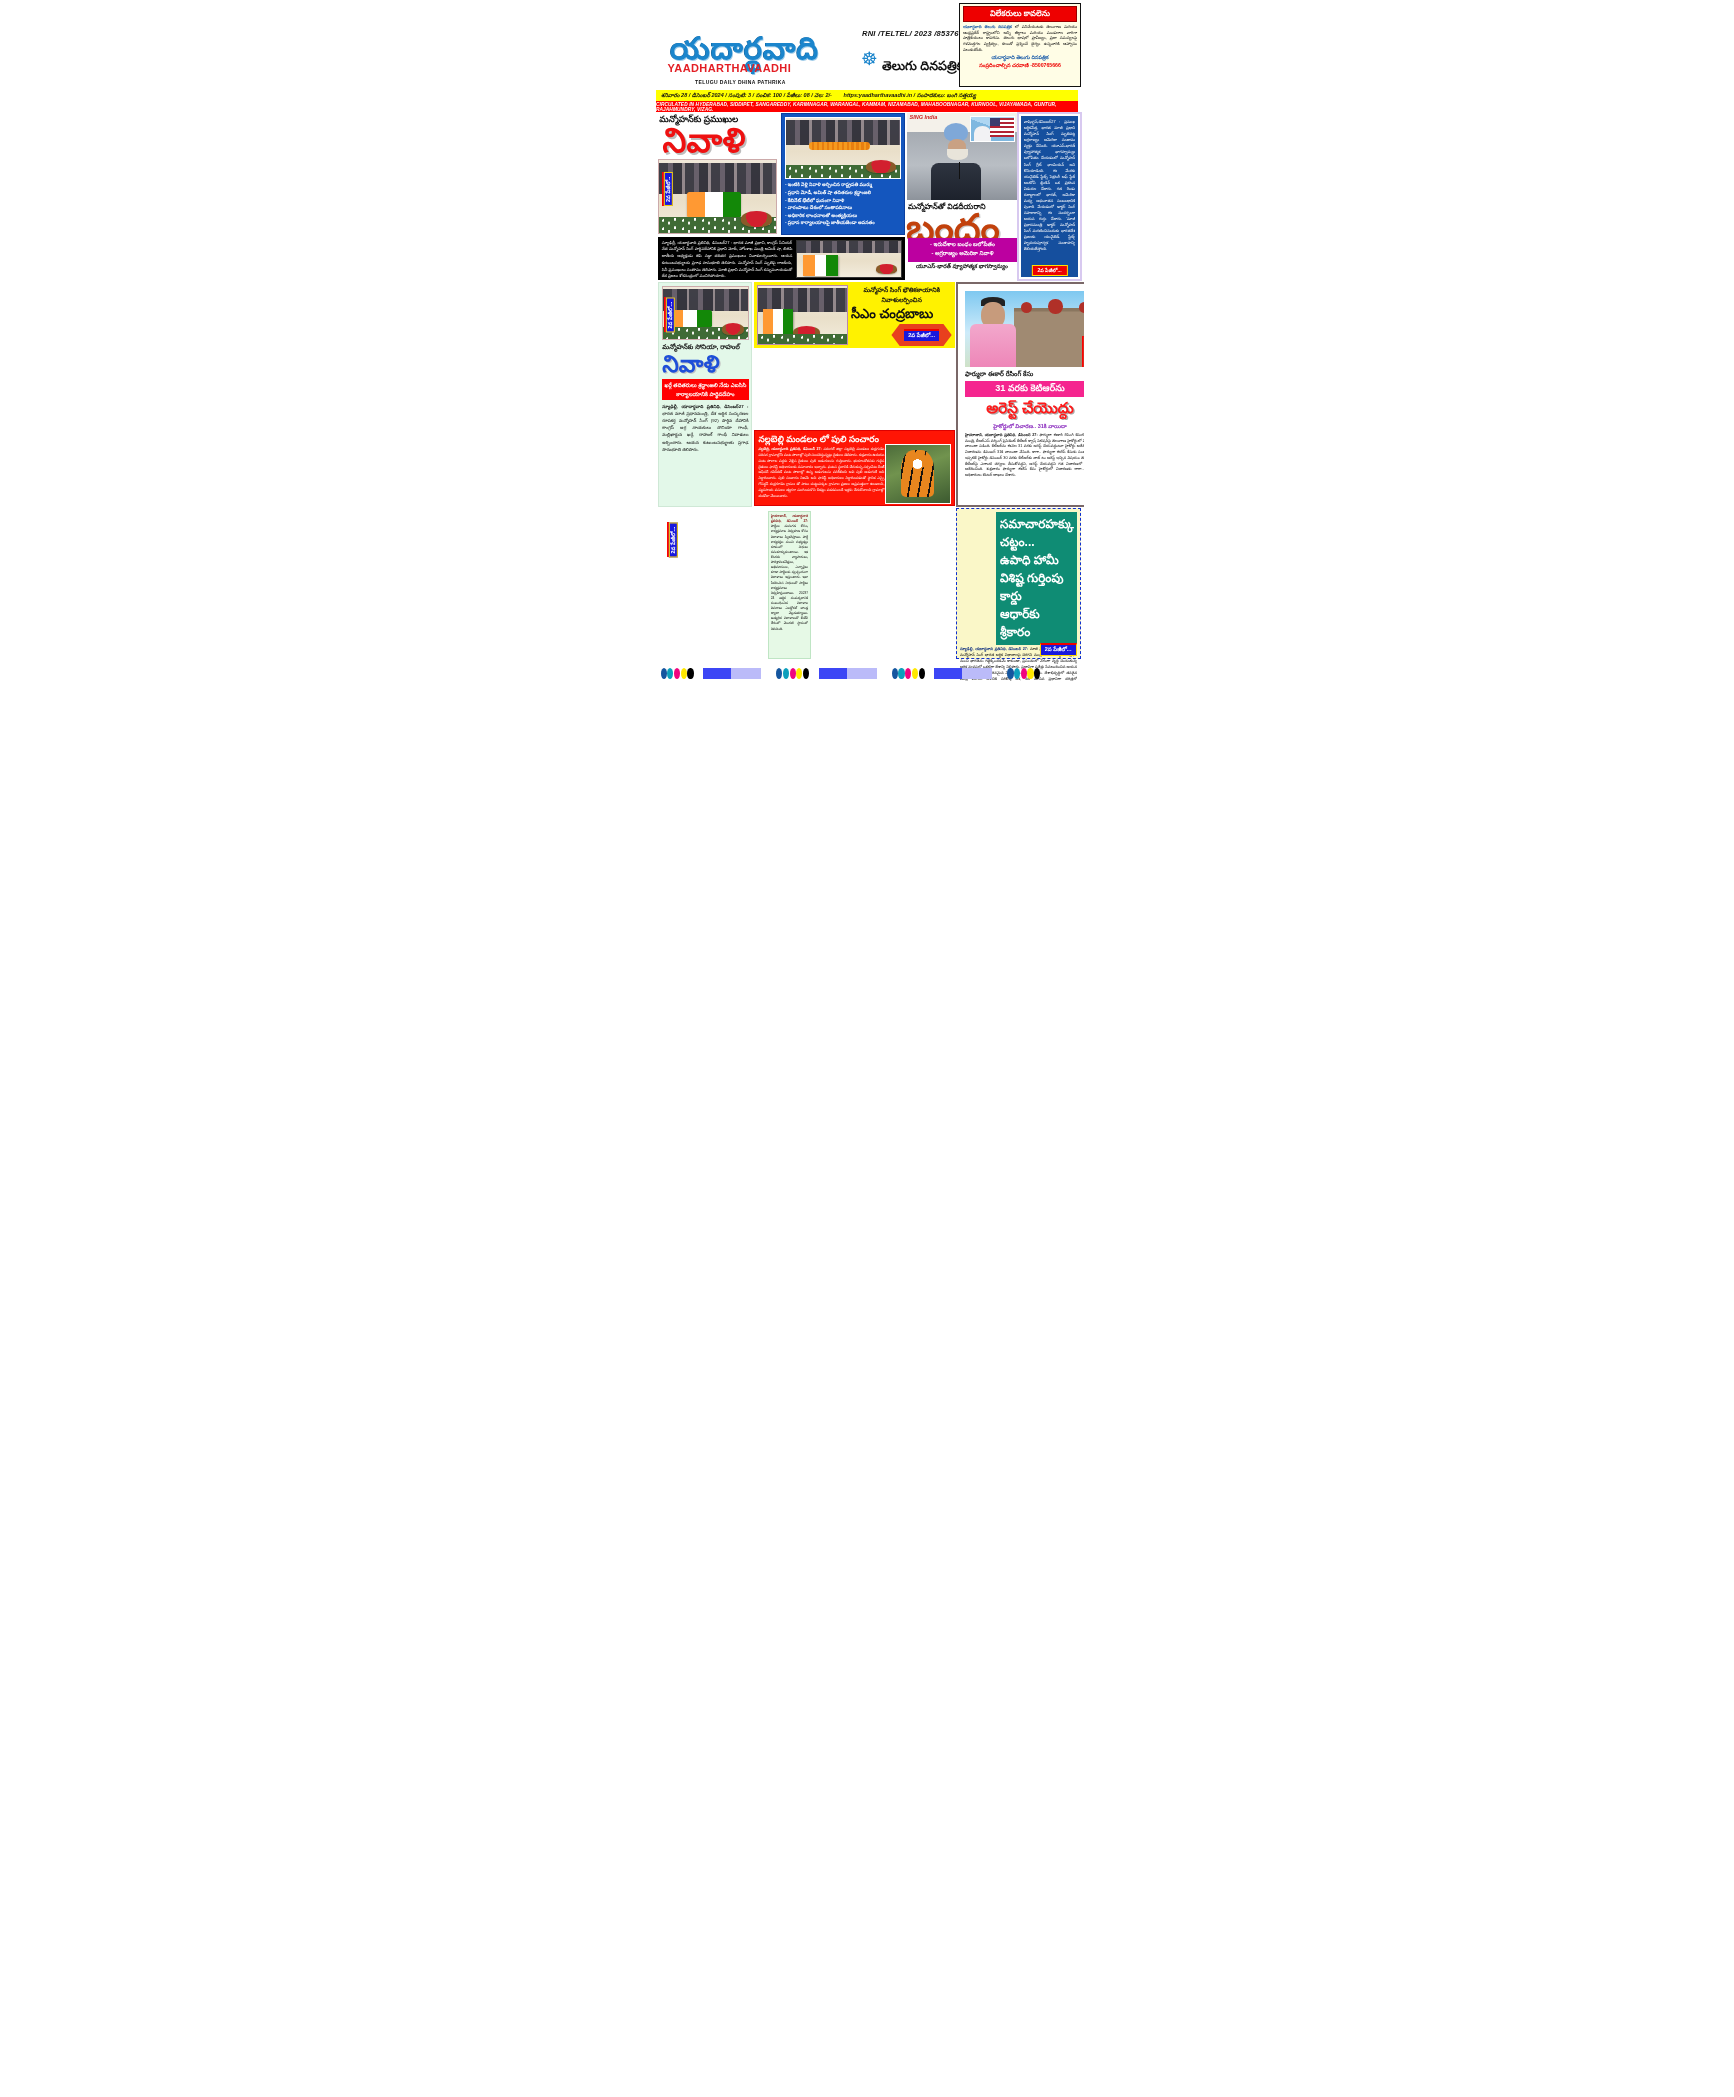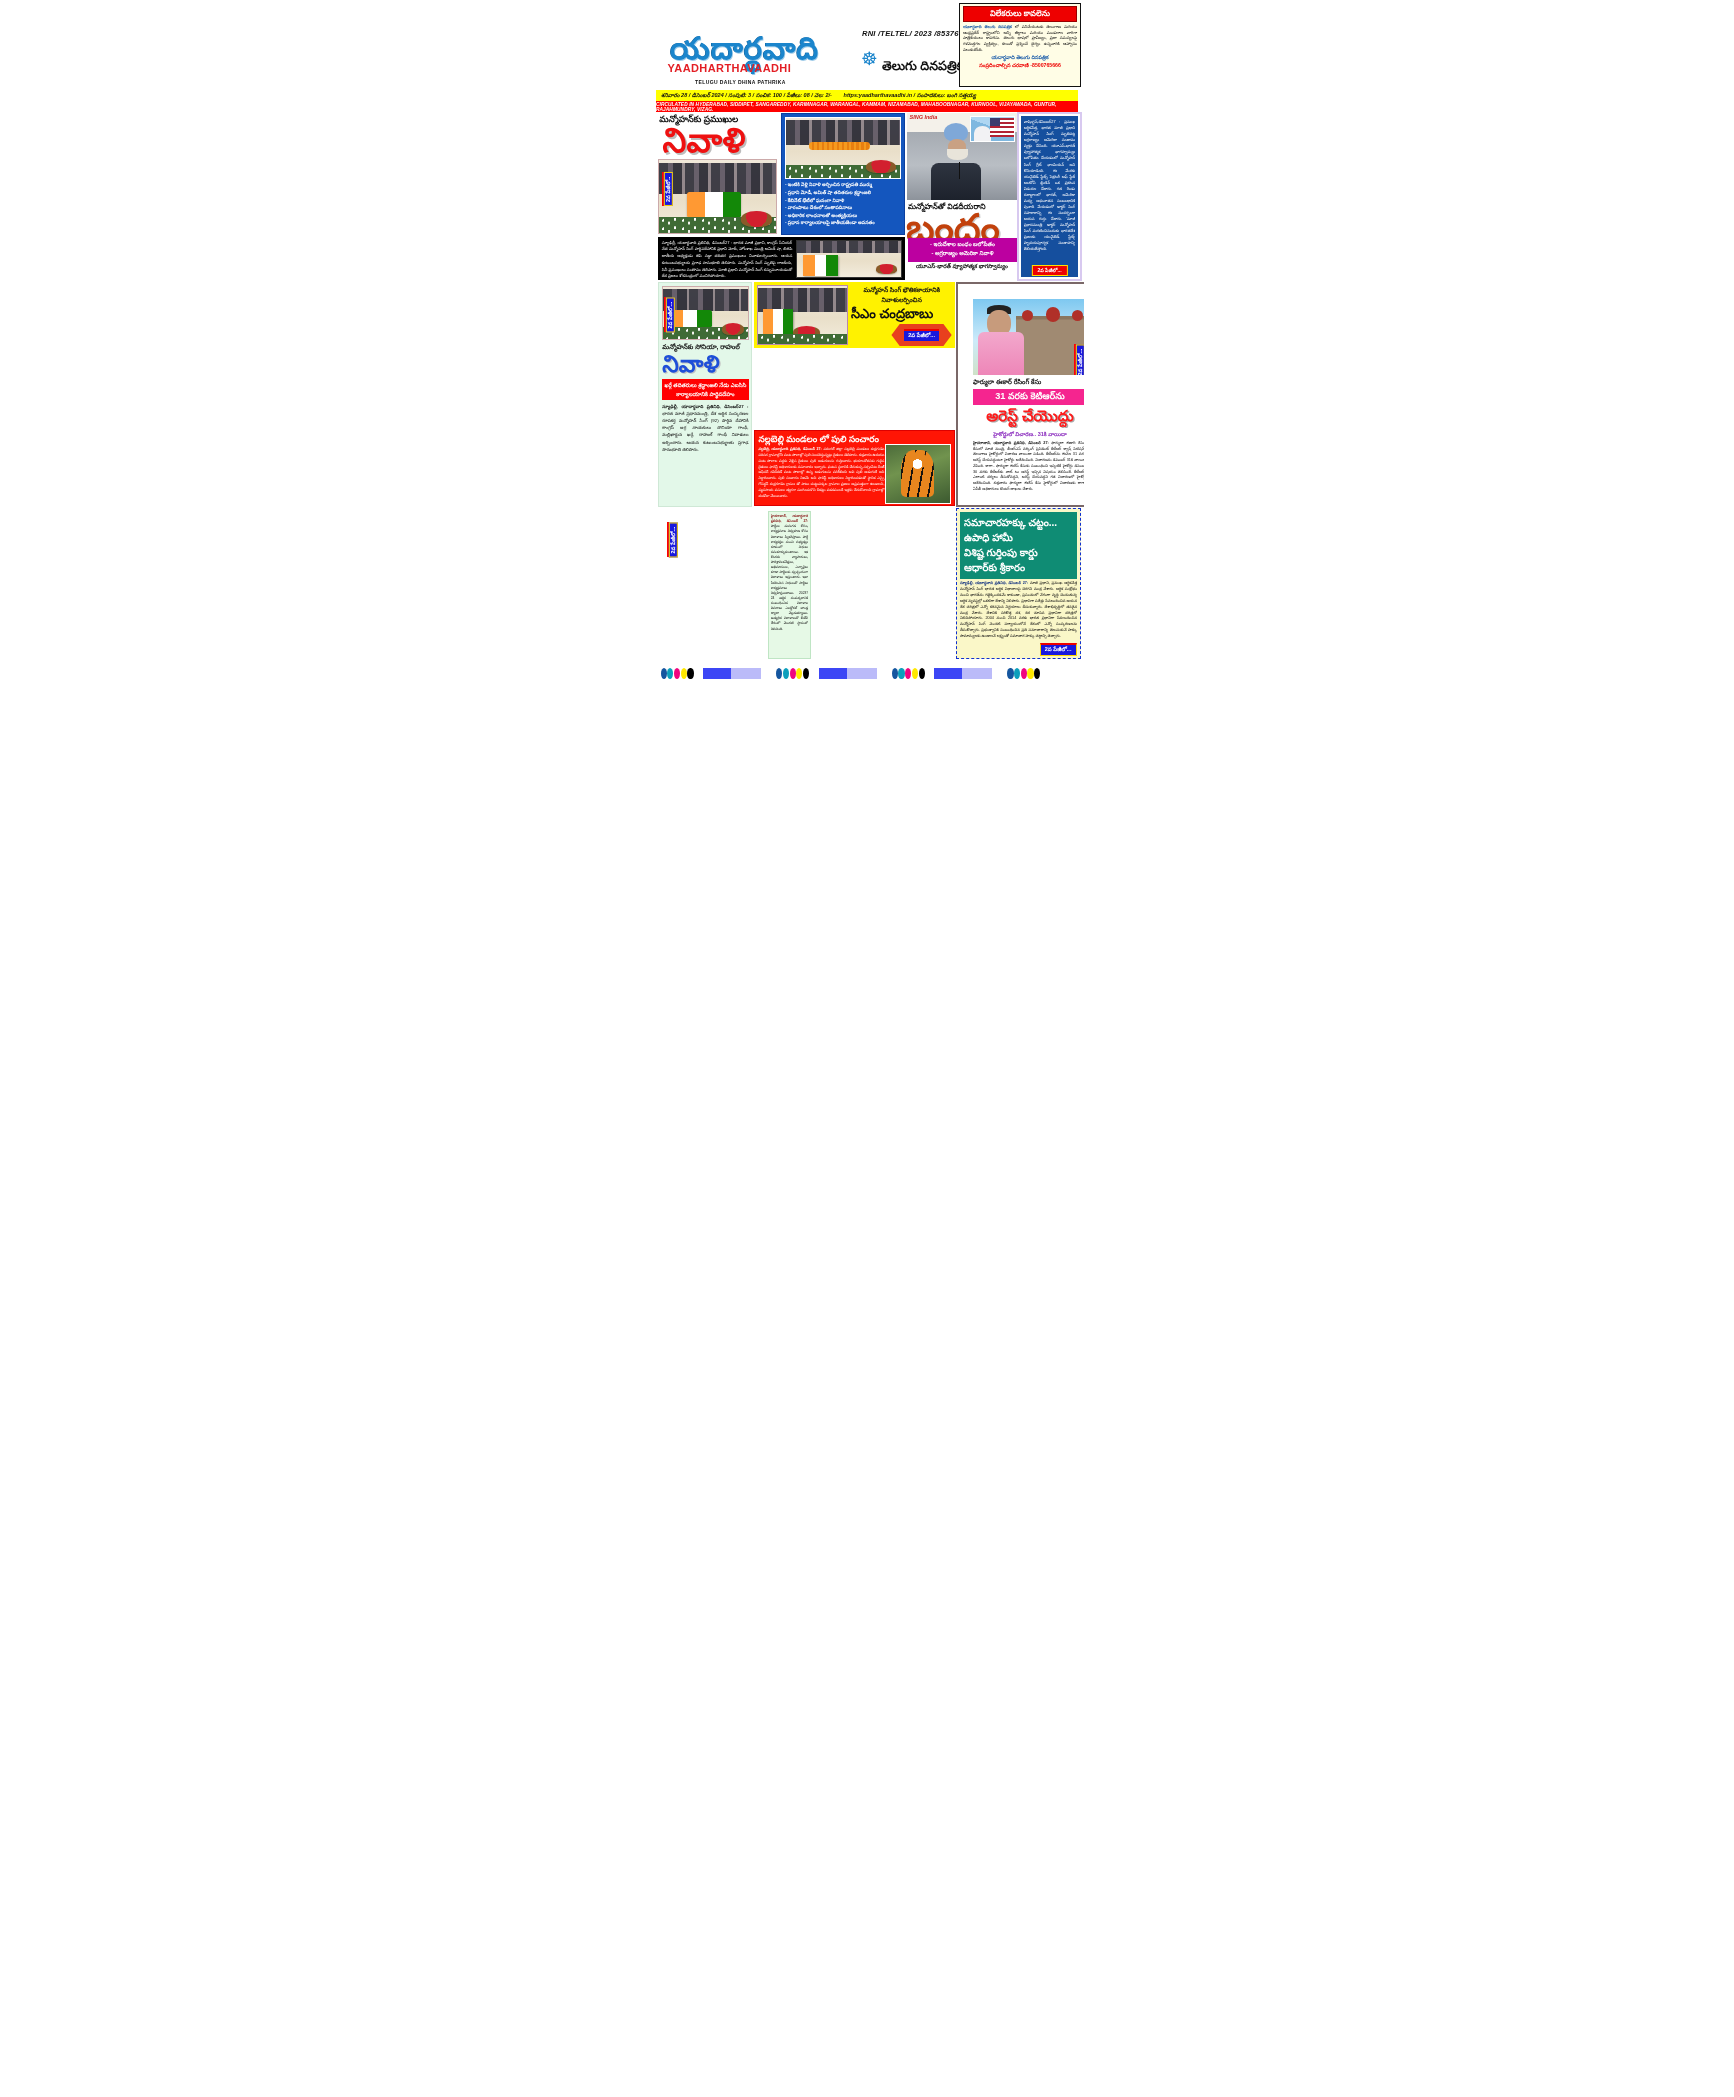--- a/index.html
+++ b/index.html
@@ -142,21 +142,21 @@
   .tiger-box { position:absolute; left:104px; top:430px; width:201px; height:76px; background:#FF1505; border:0.8px solid #d00; padding:2.5px 3.4px; }
   .tiger-head { color:#fff; font-weight:bold; font-size:8.8px; }
   .tiger-body { margin-top:1.7px; width:126px; color:#fff; font-size:3.6px; line-height:1.62; text-align:justify; }
   .tiger-photo { position:absolute; right:3.4px; top:12.6px; width:66px; height:60px; border:0.8px solid #fff;
         background:linear-gradient(160deg,#4c6b3a 0%,#71934e 40%,#3c5a30 100%); }
   .tg-body { position:absolute; left:24%; top:10%; width:52%; height:80%; border-radius:40% 40% 5px 5px;
         background:repeating-linear-gradient(100deg,#E8861E 0 3.8px,#171310 3.8px 5.5px,#E8861E 5.5px 10px); }
   .tg-face { position:absolute; left:33%; top:12%; width:34%; height:30%; border-radius:50%;
         background:radial-gradient(circle at 50% 72%,#fff 0 30%,#E8861E 31% 100%); }
 
-  .ktr-box { position:absolute; left:306px; top:282px; width:148px; height:225px; background:#fff; border:2.1px solid #7A6868; padding:15px; }
+  .ktr-box { position:absolute; left:306px; top:282px; width:148px; height:225px; background:#fff; border:2.1px solid #7A6868; padding:7px; }
   .ktr-photo { position:relative; width:100%; height:76px; background:linear-gradient(180deg,#7EC8F0 0%,#CDEBFA 55%,#cfe2c8 100%); }
   .ktr-build { position:absolute; right:0; top:22%; width:62%; height:78%; background:#A08A72;
         box-shadow:inset 0 3.4px 0 #8a765f; }
   .ktr-dome { position:absolute; width:11px; height:11px; border-radius:50%; background:#B03028; top:-5.9px; }
   .ktr-face { position:absolute; left:12%; top:14%; width:24px; height:27px; border-radius:46%; background:#C79B7C; }
   .ktr-hairk { position:absolute; left:12%; top:8%; width:24px; height:9.2px; border-radius:50% 50% 0 0; background:#222; }
   .ktr-scarf { position:absolute; left:4%; top:44%; width:46px; height:56%; border-radius:5.9px 5.9px 0 0;
         background:linear-gradient(180deg,#F2A8CC,#EE86B8); }
   .ktr-box .vbadge { right:2.5px; top:45px; left:auto; }
   .ktr-kicker { font-size:6.5px; font-weight:bold; color:#111; margin-top:2.9px; }
@@ -193,22 +193,22 @@
   .era-photo { position:relative; width:95px; height:92px; margin:0 auto; background:linear-gradient(180deg,#76818F,#9AA5B1); }
   .era-turban { position:absolute; left:28%; top:6%; width:42px; height:31px; border-radius:50% 50% 44% 44%; background:#9FBBDC; }
   .era-face { position:absolute; left:33%; top:32%; width:32px; height:28px; border-radius:46%; background:#C9A183; }
   .era-beard { position:absolute; left:32%; top:52%; width:34px; height:17px; border-radius:0 0 50% 50%; background:#e9e5dc; }
   .era-vest { position:absolute; left:16%; top:72%; width:65px; height:30%; border-radius:9.2px 9.2px 0 0; background:#2A3442;
         box-shadow:inset 0 0 0 3.4px #f4f2ec; }
   .era-kicker { text-align:left; font-size:9.6px; font-weight:bold; color:#111; margin-top:5px; padding-left:4.2px; }
   .era-head { text-align:center; font-size:16px; font-weight:bold; color:#2438CC; text-shadow:1.3px 1.3px 0 #b9b9b9; margin-top:3.4px; }
 
   .rti-box { position:absolute; left:306px; top:508px; width:125px; height:151px; background:#FAF7C8; border:1.3px dashed #1030CF; padding:2.9px; }
-  .rti-head { background:#0F8C74; color:#fff; font-weight:bold; font-size:10px; line-height:1.5; text-align:left;
-        padding:3.4px 4.2px; white-space:pre-line; }
+  .rti-head { background:#0F8C74; color:#fff; font-weight:bold; font-size:12px; line-height:1.5; text-align:left;
+        padding:3.4px 4.2px; white-space:pre-line;margin-left:36px; }
   .rti-body { margin-top:2.5px; font-size:3.8px; line-height:1.55; color:#111; text-align:justify; height:82px; overflow:hidden; }
   .rti-body .lead { font-weight:bold; color:#103080; }
   .rti-box .hbadge-blue { right:3.4px; bottom:2.5px; }
 
   
   .footer { position:absolute; left:0; top:666px; width:434px; height:15px; display:flex; align-items:center; }
   .dotgrp { display:flex; }
   .dot { width:6.3px; height:11.3px; border-radius:50%; margin-right:0.4px; }
   .d1{background:#15569F}.d2{background:#0C9FBC}.d3{background:#F0047F}.d4{background:#FFE800}.d5{background:#000}
   .barb { width:28px; height:10.5px; background:#3C46F5; }

